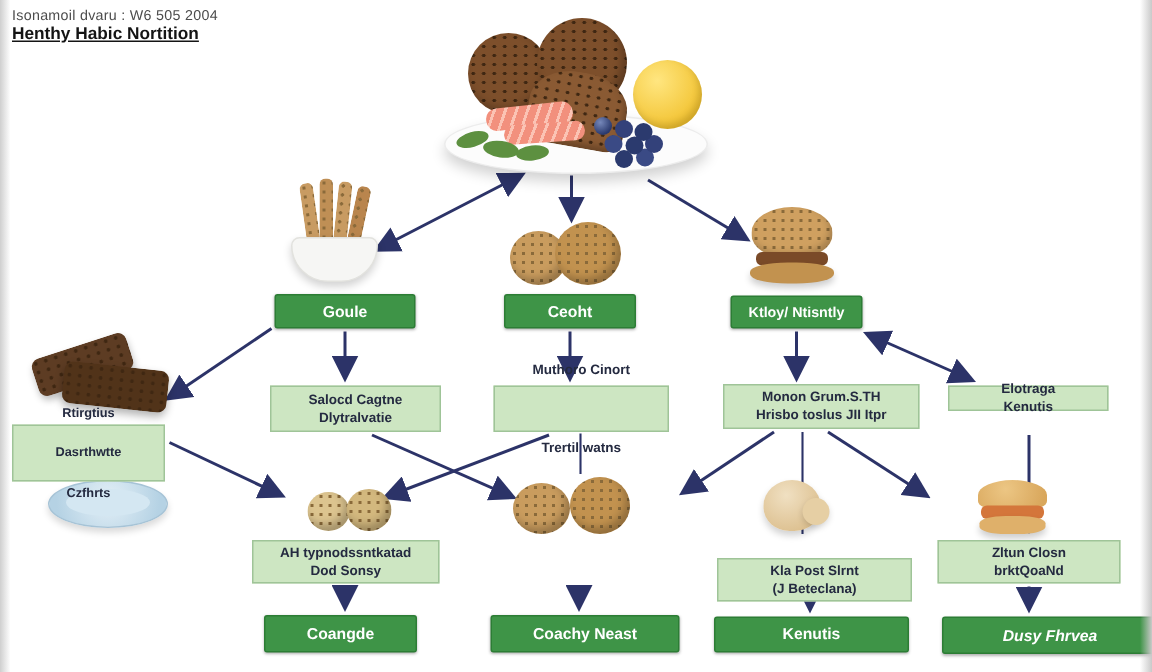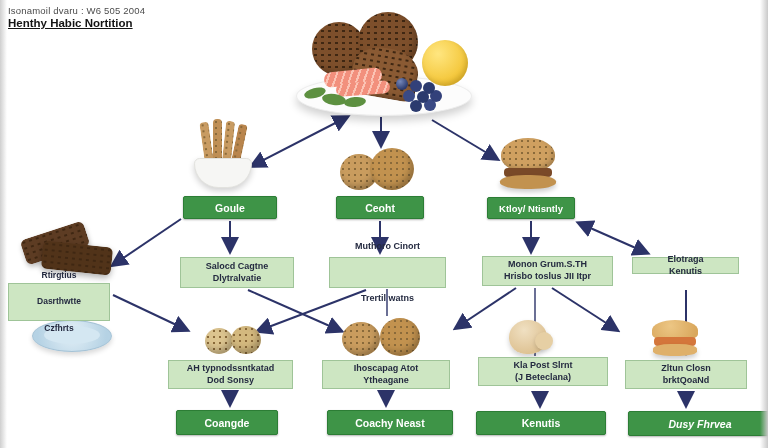--- a/index.html
+++ b/index.html
@@ -171,25 +171,21 @@
   <div class="nbox light" style="left:8px;top:283px;width:102px;height:38px;font-size:8.5px;gap:15px;">
     <span>Rtirgtius</span>
     <span>Dasrthwtte</span>
     <span>Czfhrts</span>
   </div>
 
   <div class="nbox light" style="left:168px;top:360px;width:125px;height:29px;">
     <span>AH typnodssntkatad</span>
     <span>Dod Sonsy</span>
   </div>
-  <div class="nbox light" style="left:322px;top:360px;width:128px;height:29px;">
-    <span>Ihoscapag Atot</span>
-    <span>Ytheagane</span>
-  </div>
-  <div class="nbox light" style="left:478px;top:357px;width:130px;height:29px;">
+  <div class="nbox light" style="left:478px;top:372px;width:130px;height:29px;">
     <span>Kla Post Slrnt</span>
     <span>(J Beteclana)</span>
   </div>
   <div class="nbox light" style="left:625px;top:360px;width:122px;height:29px;">
     <span>Zltun Closn</span>
     <span>brktQoaNd</span>
   </div>
 
   <div class="nbox dark" style="left:176px;top:410px;width:102px;height:25px;">Coangde</div>
   <div class="nbox dark" style="left:327px;top:410px;width:126px;height:25px;">Coachy Neast</div>

